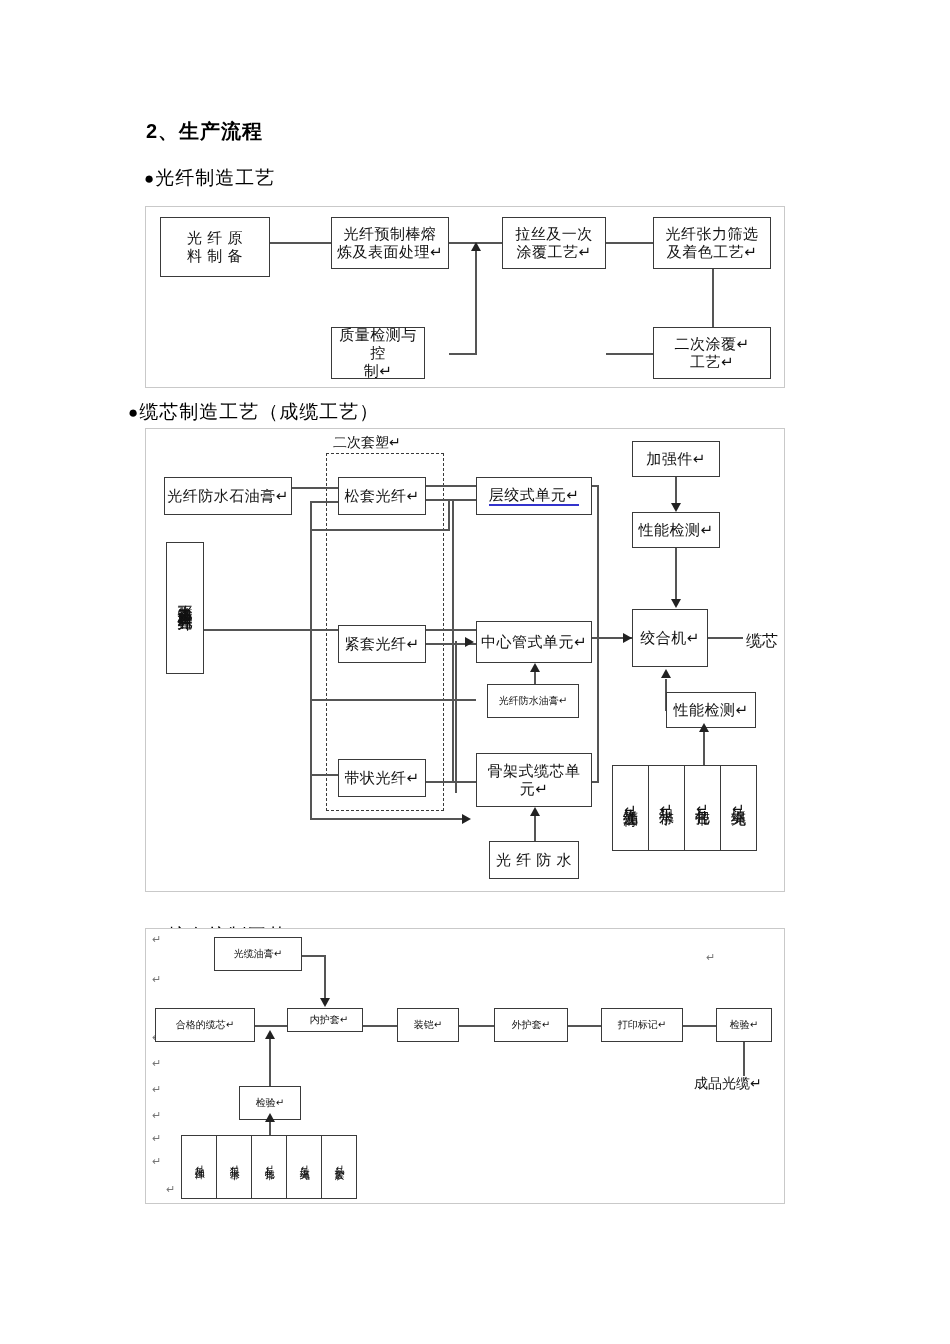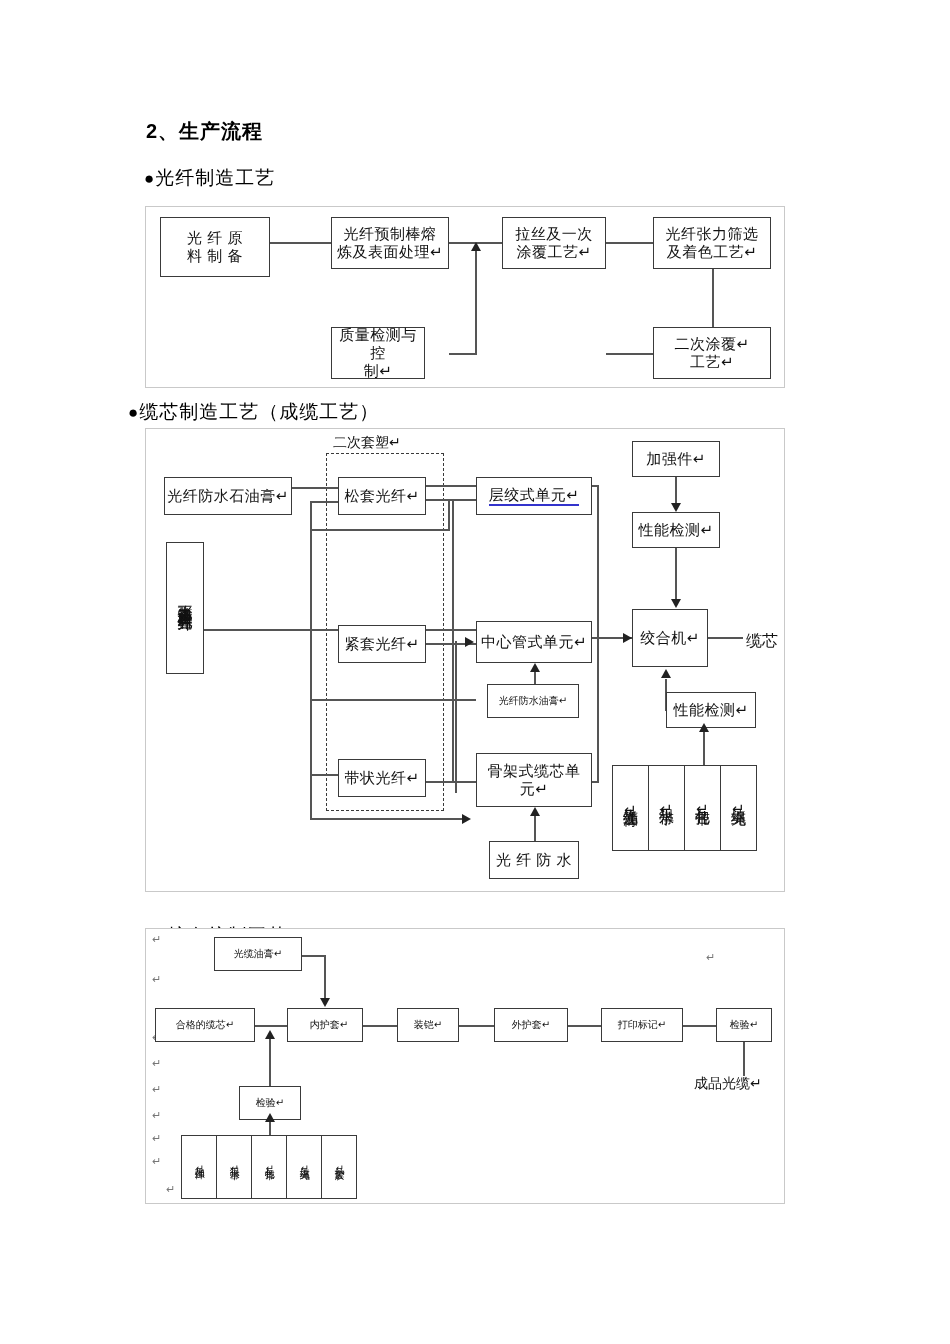--- a/index.html
+++ b/index.html
@@ -241,21 +241,21 @@
     <div class="pil" style="left:6px;top:180px;">↵</div>
     <div class="pil" style="left:6px;top:203px;">↵</div>
     <div class="pil" style="left:6px;top:226px;">↵</div>
     <div class="pil" style="left:20px;top:254px;">↵</div>
     <div class="pil" style="left:560px;top:22px;">↵</div>
 
     <div class="bx sm" style="left:68px;top:8px;width:88px;height:34px;">光缆油膏↵</div>
 
     <div class="bx sm" style="left:9px;top:79px;width:100px;height:34px;">合格的缆芯↵</div>
 
-    <div class="bx sm" style="left:141px;top:79px;width:76px;height:34px;padding-left:8px;">内护套↵</div>
+    <div class="bx sm" style="left:141px;top:79px;width:76px;height:24px;padding-left:8px;">内护套↵</div>
 
     <div class="bx sm" style="left:251px;top:79px;width:62px;height:34px;">装铠↵</div>
 
     <div class="bx sm" style="left:348px;top:79px;width:74px;height:34px;">外护套↵</div>
 
     <div class="bx sm" style="left:455px;top:79px;width:82px;height:34px;">打印标记↵</div>
 
     <div class="bx sm" style="left:570px;top:79px;width:56px;height:34px;">检验↵</div>
 
     <div class="lbl" style="left:548px;top:146px;">成品光缆↵</div>

